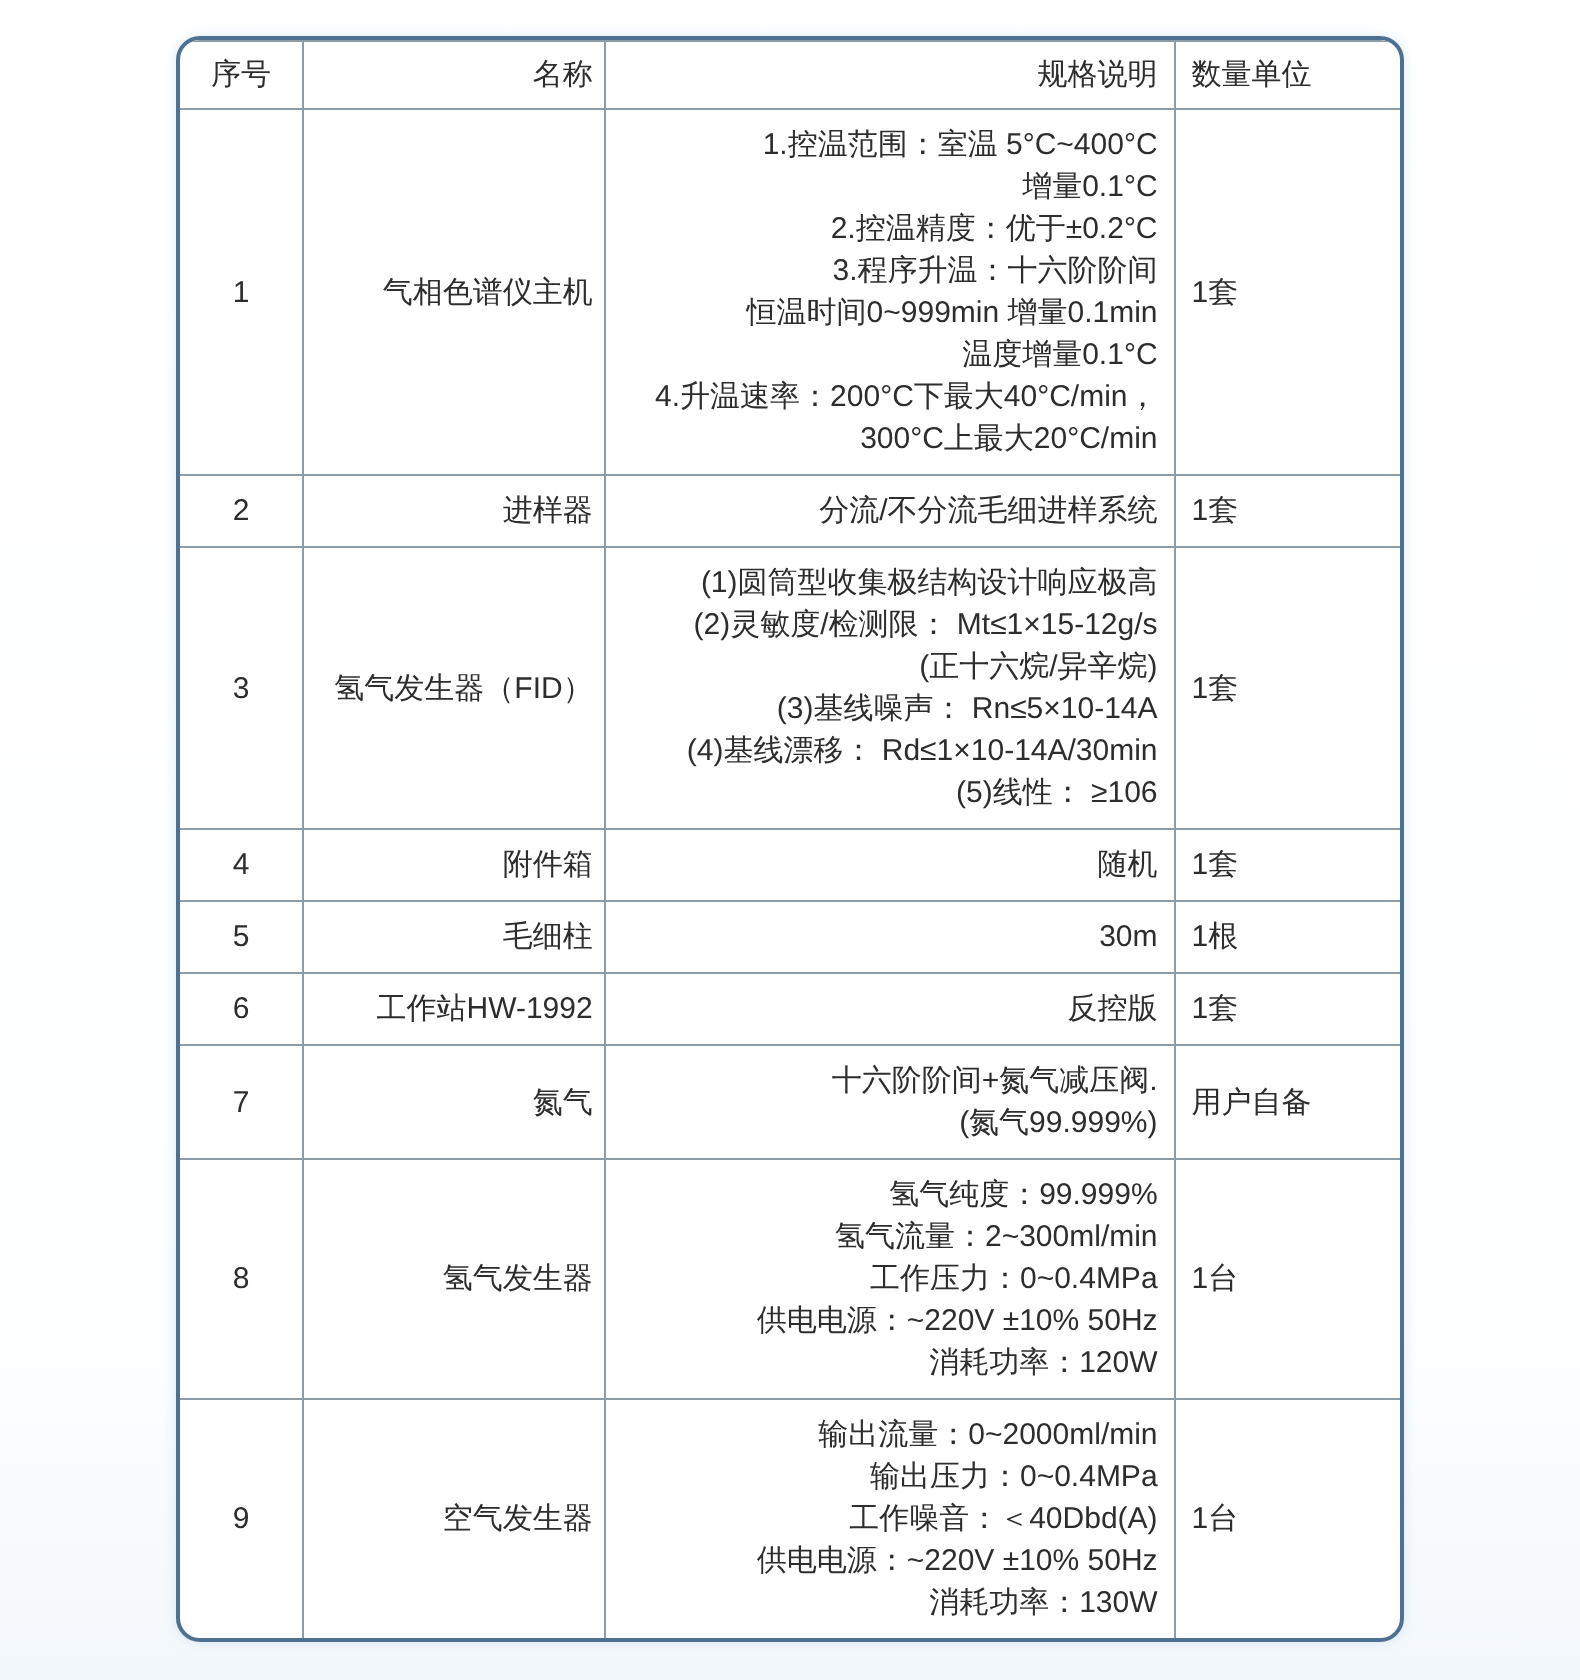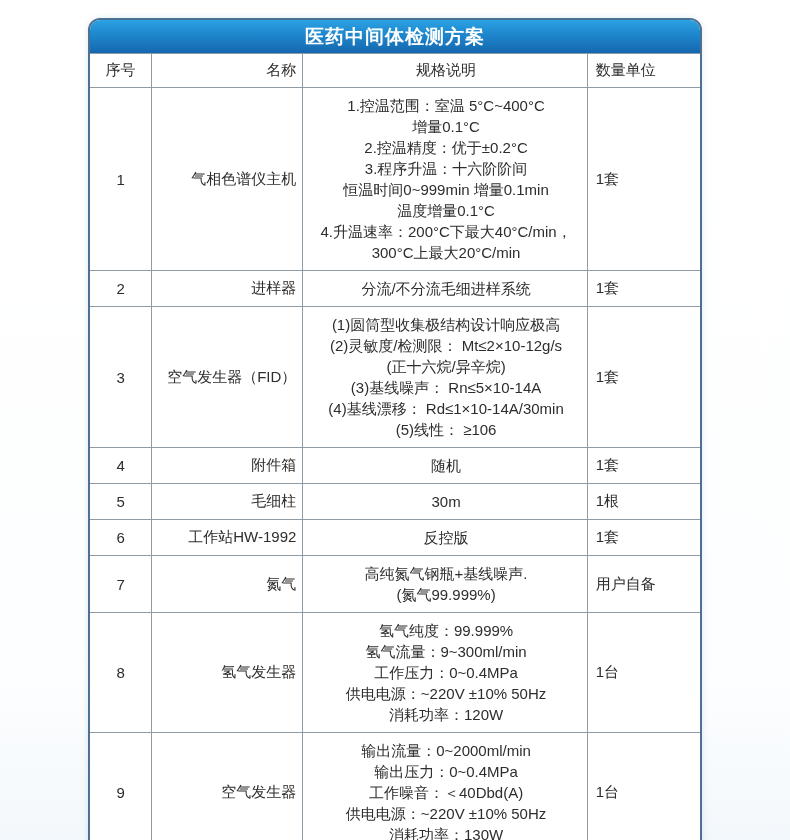--- a/index.html
+++ b/index.html
@@ -42,34 +42,31 @@
     font-size: 15px;
   }
   .spec-table td, .spec-table th {
     border: 1px solid #8e9ca8;
     vertical-align: middle;
     font-weight: normal;
     box-sizing: border-box;
   }
   .col-no    { width: 62px;  text-align: center; }
   .col-name  { width: 151px; text-align: right; padding: 6px 6px 6px 12px; }
-  .col-spec  { width: 284px; text-align: center; padding: 7px 8px 7px 10px; }
+  .col-spec  { width: 284px; text-align: right; padding: 7px 8px 7px 10px; }
   .col-qty   { width: 113px; text-align: left; padding: 6px 4px 6px 8px; border-radius: 15px; }
   .spec-table thead th { height: 31px; }
   .spec-line { line-height: 21px; white-space: nowrap; }
   .one-line td { height: 34px; }
   .two-line td { height: 46px; }
 </style>
 </head>
 <body>
 
 <div class="card">
-  <div class="title-bar">
-    <span>医药中间体检测方案</span>
-  </div>
   <table class="spec-table">
     <colgroup>
       <col class="col-no">
       <col class="col-name">
       <col class="col-spec">
       <col class="col-qty">
     </colgroup>
     <thead>
       <tr>
         <th class="col-no">序号</th>
@@ -97,24 +94,24 @@
         <tr class="one-line">
           <td class="col-no">2</td>
           <td class="col-name">进样器</td>
           <td class="col-spec">
             <div class="spec-line">分流/不分流毛细进样系统</div>
           </td>
           <td class="col-qty">1套</td>
         </tr>
         <tr>
           <td class="col-no">3</td>
-          <td class="col-name">空气发生器（FID）</td>
+          <td class="col-name">氢气发生器（FID）</td>
           <td class="col-spec">
             <div class="spec-line">(1)圆筒型收集极结构设计响应极高</div>
-            <div class="spec-line">(2)灵敏度/检测限： Mt≤2×10-12g/s</div>
+            <div class="spec-line">(2)灵敏度/检测限： Mt≤1×15-12g/s</div>
             <div class="spec-line">(正十六烷/异辛烷)</div>
             <div class="spec-line">(3)基线噪声： Rn≤5×10-14A</div>
             <div class="spec-line">(4)基线漂移： Rd≤1×10-14A/30min</div>
             <div class="spec-line">(5)线性： ≥106</div>
           </td>
           <td class="col-qty">1套</td>
         </tr>
         <tr class="one-line">
           <td class="col-no">4</td>
           <td class="col-name">附件箱</td>
@@ -136,31 +133,31 @@
           <td class="col-name">工作站HW-1992</td>
           <td class="col-spec">
             <div class="spec-line">反控版</div>
           </td>
           <td class="col-qty">1套</td>
         </tr>
         <tr class="two-line">
           <td class="col-no">7</td>
           <td class="col-name">氮气</td>
           <td class="col-spec">
-            <div class="spec-line">高纯氮气钢瓶+基线噪声.</div>
+            <div class="spec-line">十六阶阶间+氮气减压阀.</div>
             <div class="spec-line">(氮气99.999%)</div>
           </td>
           <td class="col-qty">用户自备</td>
         </tr>
         <tr>
           <td class="col-no">8</td>
           <td class="col-name">氢气发生器</td>
           <td class="col-spec">
             <div class="spec-line">氢气纯度：99.999%</div>
-            <div class="spec-line">氢气流量：9~300ml/min</div>
+            <div class="spec-line">氢气流量：2~300ml/min</div>
             <div class="spec-line">工作压力：0~0.4MPa</div>
             <div class="spec-line">供电电源：~220V ±10% 50Hz</div>
             <div class="spec-line">消耗功率：120W</div>
           </td>
           <td class="col-qty">1台</td>
         </tr>
         <tr>
           <td class="col-no">9</td>
           <td class="col-name">空气发生器</td>
           <td class="col-spec">

